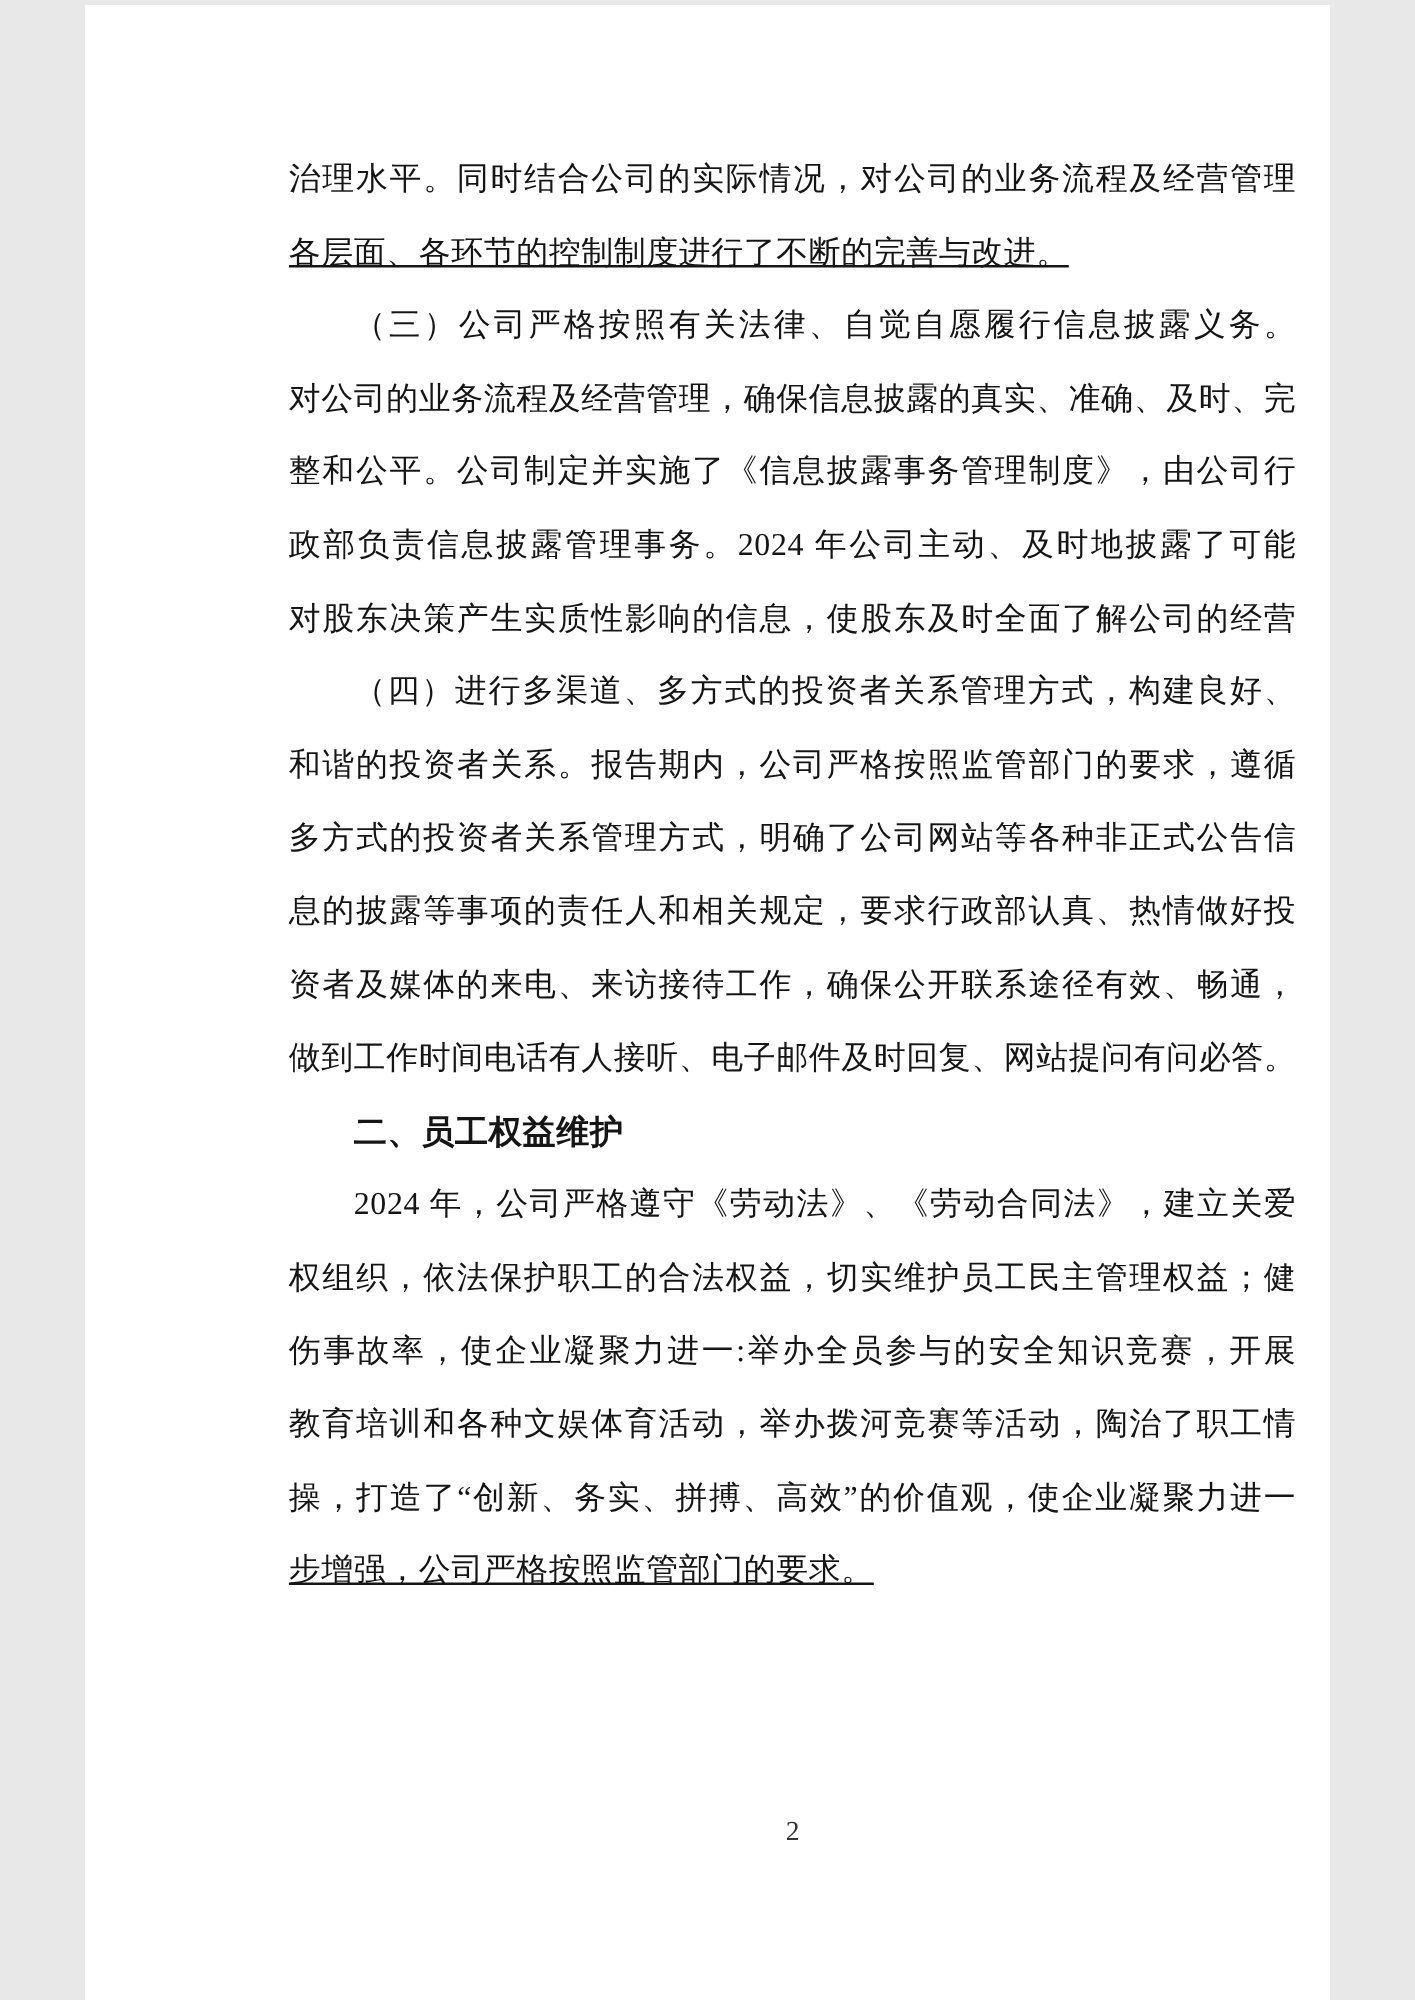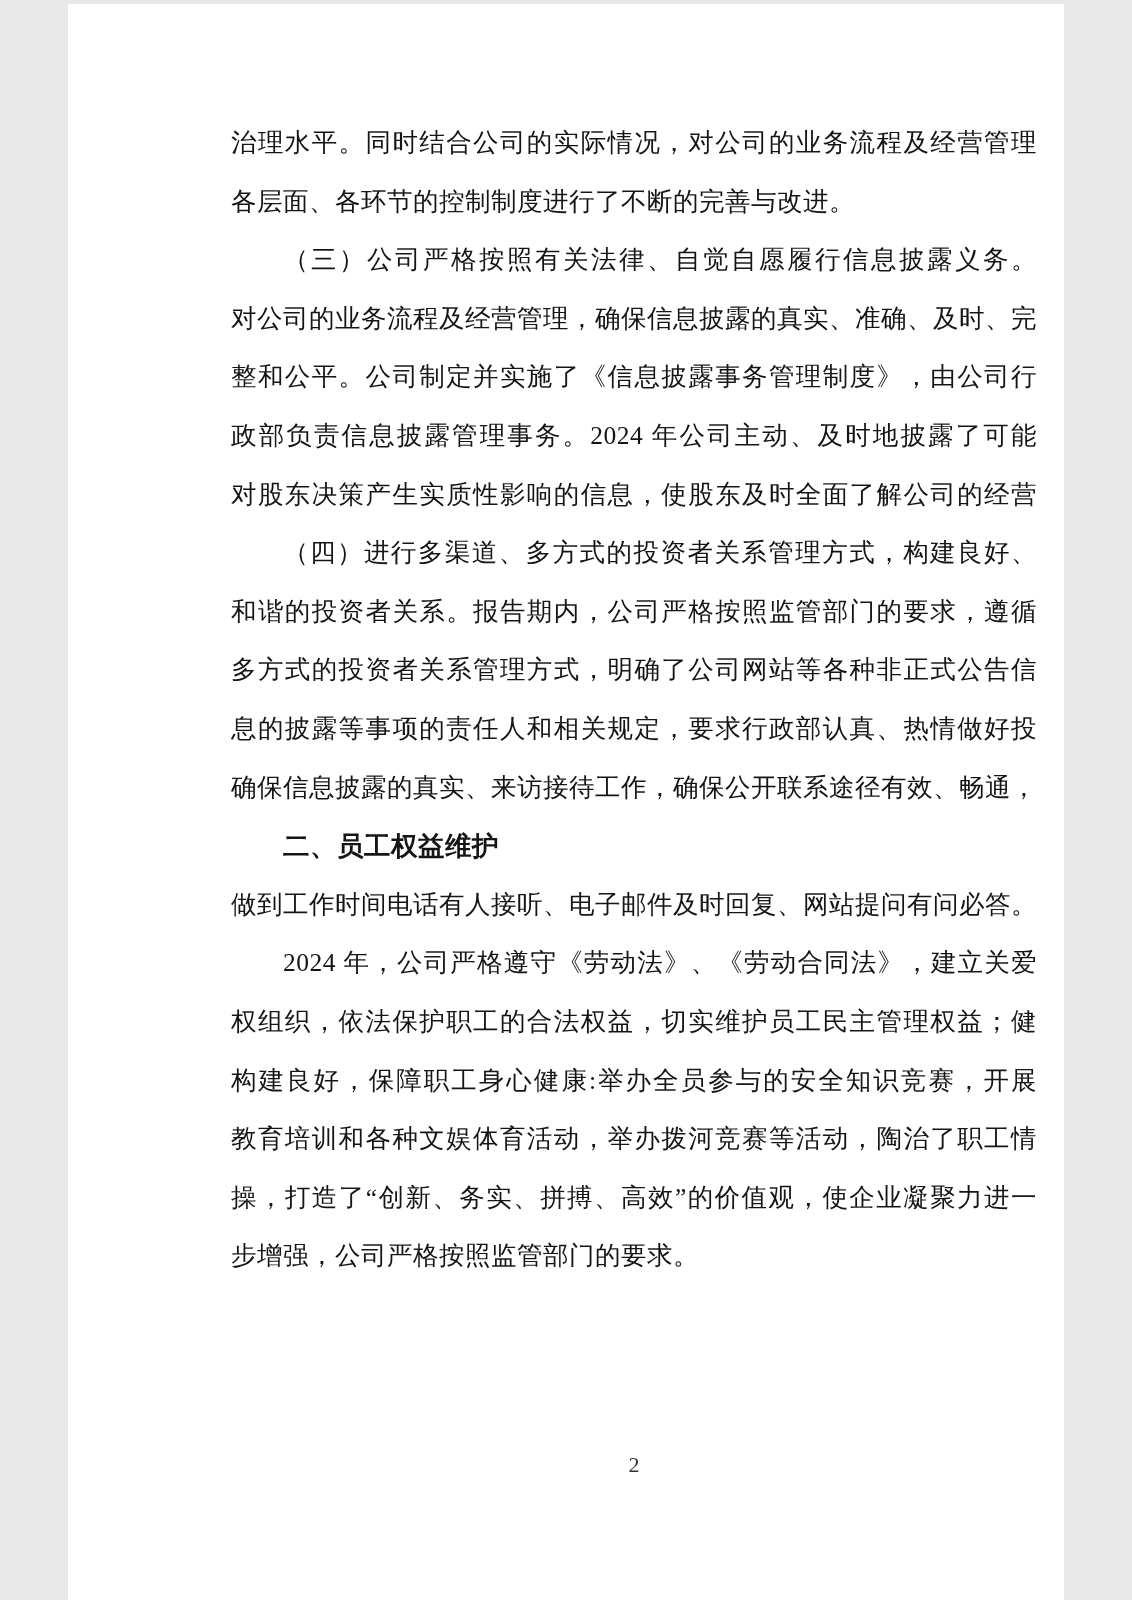--- a/index.html
+++ b/index.html
@@ -29,20 +29,21 @@
     font-size: 25.5px;
     letter-spacing: 0.5px;
     text-align: justify;
     text-align-last: justify;
     white-space: normal;
     overflow: hidden;
   }
   .tline.end {
     text-align: left;
     text-align-last: left;
+    text-decoration: underline;
   }
   .tline.ind {
     text-indent: 52px;
   }
   .tline.head {
     font-family: "Liberation Sans", "DejaVu Sans", sans-serif;
     font-weight: 700;
     font-size: 26.5px;
     text-align: left;
     text-align-last: left;
@@ -132,26 +133,26 @@
     <div class="tline end">各层面、各环节的控制制度进行了不断的完善与改进。</div>
     <div class="tline fill ind">（三）公司严格按照有关法律、自觉自愿履行信息披露义务。</div>
     <div class="tline fill">对公司的业务流程及经营管理，确保信息披露的真实、准确、及时、完</div>
     <div class="tline fill">整和公平。公司制定并实施了《信息披露事务管理制度》，由公司行</div>
     <div class="tline fill">政部负责信息披露管理事务。2024 年公司主动、及时地披露了可能</div>
     <div class="tline fill">对股东决策产生实质性影响的信息，使股东及时全面了解公司的经营</div>
     <div class="tline fill ind">（四）进行多渠道、多方式的投资者关系管理方式，构建良好、</div>
     <div class="tline fill">和谐的投资者关系。报告期内，公司严格按照监管部门的要求，遵循</div>
     <div class="tline fill">多方式的投资者关系管理方式，明确了公司网站等各种非正式公告信</div>
     <div class="tline fill">息的披露等事项的责任人和相关规定，要求行政部认真、热情做好投</div>
-    <div class="tline fill">确保信息披露的真实、来访接待工作，确保公开联系途径有效、畅通，</div>
+    <div class="tline fill">资者及媒体的来电、来访接待工作，确保公开联系途径有效、畅通，</div>
+    <div class="tline fill">做到工作时间电话有人接听、电子邮件及时回复、网站提问有问必答。</div>
     <div class="tline head ind">二、员工权益维护</div>
-    <div class="tline fill">做到工作时间电话有人接听、电子邮件及时回复、网站提问有问必答。</div>
     <div class="tline fill ind">2024 年，公司严格遵守《劳动法》、《劳动合同法》，建立关爱维</div>
     <div class="tline fill">权组织，依法保护职工的合法权益，切实维护员工民主管理权益；健</div>
-    <div class="tline fill">构建良好，保障职工身心健康:举办全员参与的安全知识竞赛，开展</div>
+    <div class="tline fill">伤事故率，使企业凝聚力进一:举办全员参与的安全知识竞赛，开展</div>
     <div class="tline fill">教育培训和各种文娱体育活动，举办拨河竞赛等活动，陶治了职工情</div>
     <div class="tline fill">操，打造了“创新、务实、拼搏、高效”的价值观，使企业凝聚力进一</div>
     <div class="tline end">步增强，公司严格按照监管部门的要求。</div>
   </div>
 
   <div class="pagenum">2</div>
 
   <div class="seal">
     <div class="seal-ring"></div>
     <div class="seal-star"></div>

